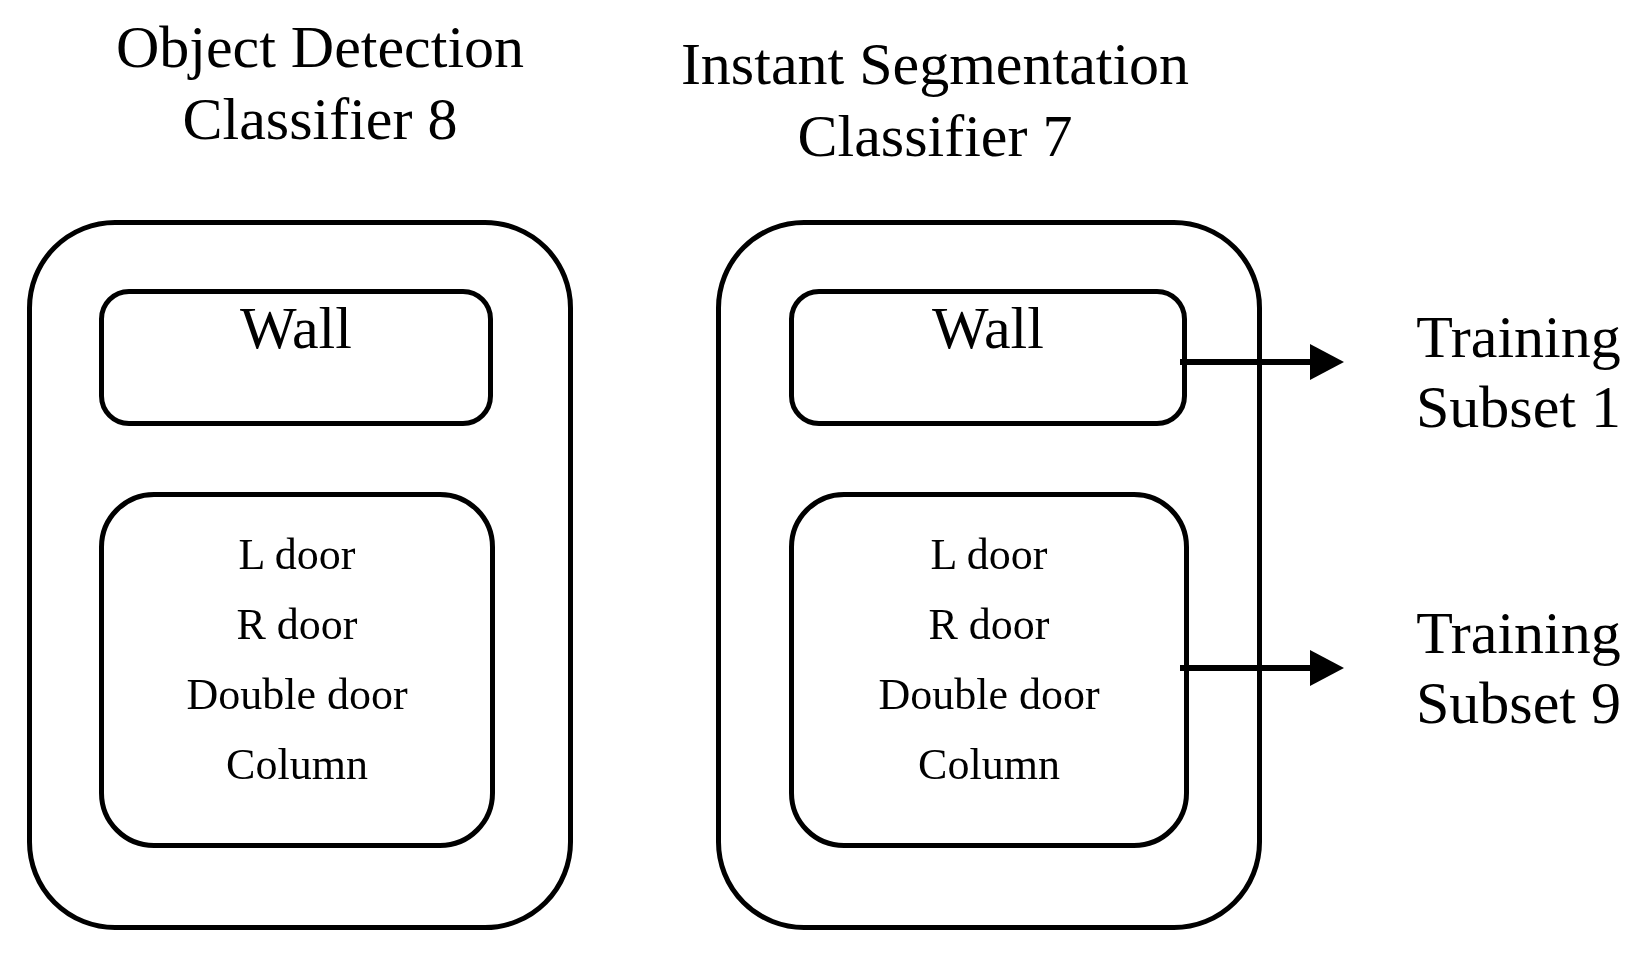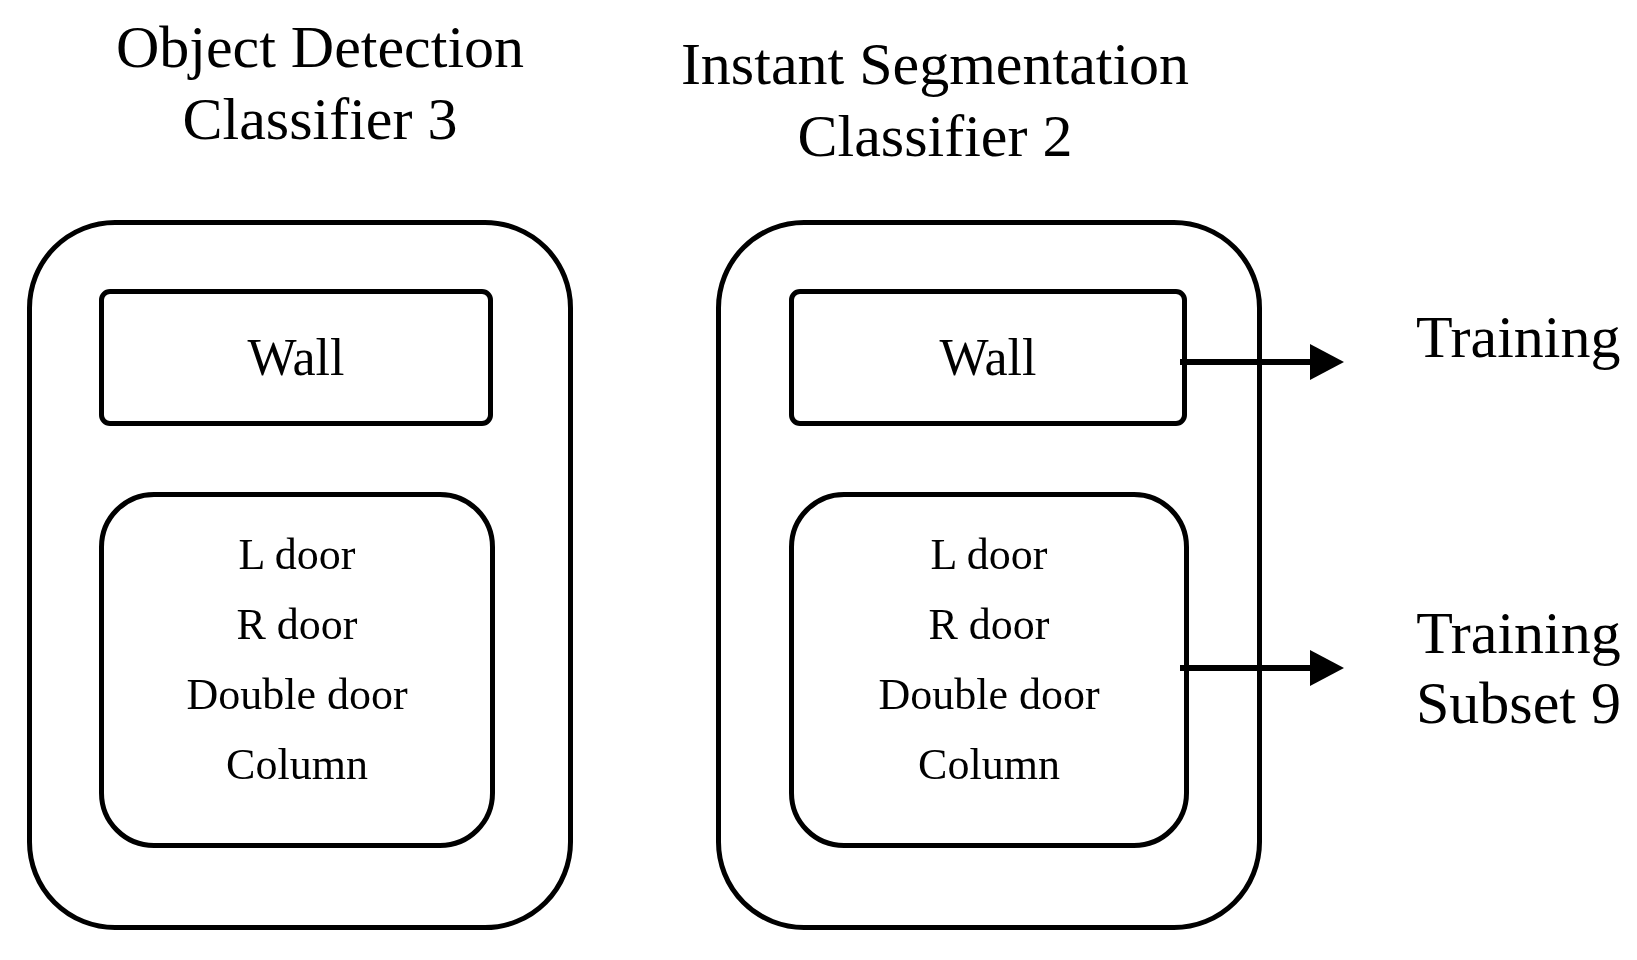--- a/index.html
+++ b/index.html
@@ -28,23 +28,23 @@
   .box{
     position:absolute;
     box-sizing:border-box;
     border:5px solid var(--stroke);
     background:var(--bg);
   }
   .outer-box{border-radius:88px;}
   .outer-box-1{left:27px;top:220px;width:546px;height:710px;}
   .outer-box-2{left:716px;top:220px;width:546px;height:710px;}
   .wall-box{
-    border-radius:11px;
-    display:flex;align-items:center;justify-content:center;
-    font-size:52px;
+    border-radius:30px;
+    display:flex;justify-content:center;
+    font-size:60px;
   }
   .wall-box-1{left:99px;top:289px;width:394px;height:137px;}
   .wall-box-2{left:789px;top:289px;width:398px;height:137px;}
   .items-box{
     border-radius:55px;
     font-size:44px;
     line-height:70px;
     text-align:center;
     padding-top:23px;
   }
@@ -74,25 +74,25 @@
   .subset-label-1{left:1416px;top:302px;}
   .subset-label-2{left:1416px;top:598px;}
 </style>
 </head>
 <body>
 
 <div class="canvas">
 
   <div class="title title-1">
     <div>Object Detection</div>
-    <div>Classifier 3</div>
+    <div>Classifier 8</div>
   </div>
   <div class="title title-2">
     <div>Instant Segmentation</div>
-    <div>Classifier 2</div>
+    <div>Classifier 7</div>
   </div>
 
   <div class="box outer-box outer-box-1"></div>
   <div class="box wall-box wall-box-1">
     <span>Wall</span>
   </div>
   <div class="box items-box items-box-1">
     <div>L door</div>
     <div>R door</div>
     <div>Double door</div>
@@ -114,19 +114,20 @@
     <div class="shaft"></div>
     <div class="head"></div>
   </div>
   <div class="arrow arrow-2">
     <div class="shaft"></div>
     <div class="head"></div>
   </div>
 
   <div class="subset-label subset-label-1">
     <div>Training</div>
+    <div>Subset 1</div>
   </div>
   <div class="subset-label subset-label-2">
     <div>Training</div>
     <div>Subset 9</div>
   </div>
 
 </div>
 
 </body></html>

